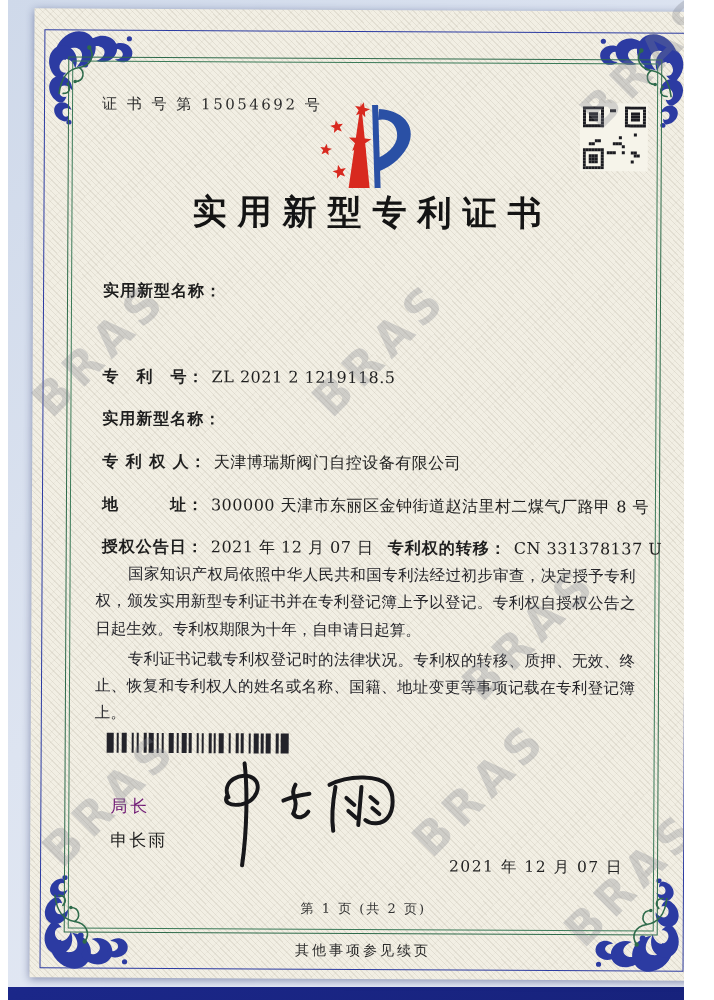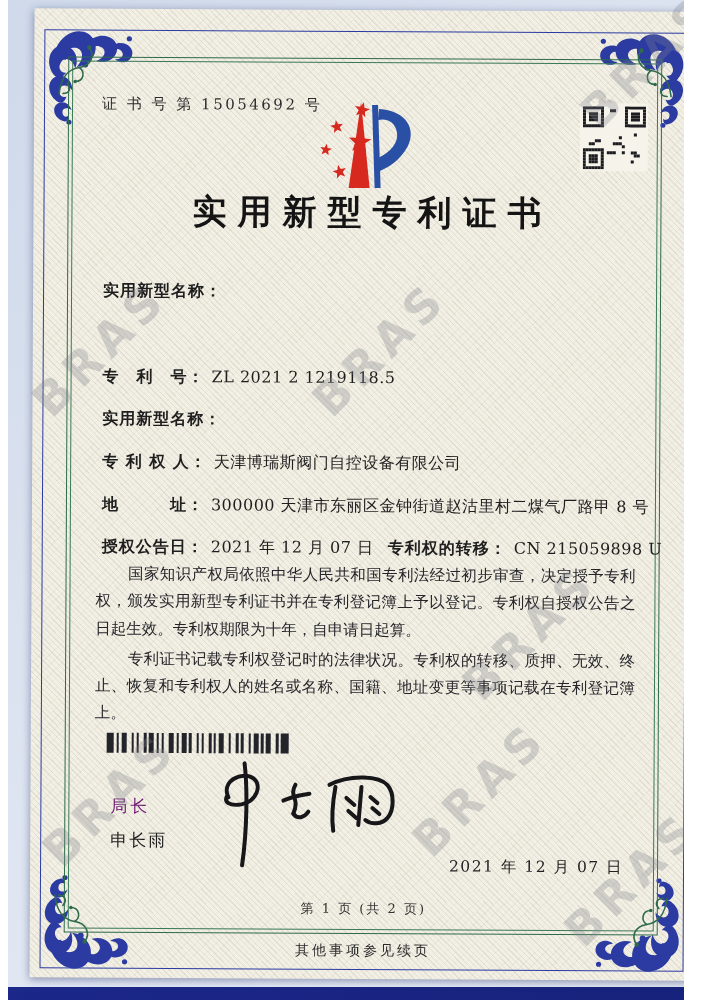--- a/index.html
+++ b/index.html
@@ -348,21 +348,21 @@
     </div>
     <div class="frow" style="top:486px">
       <span class="lbl">地　　　址：</span>
       <span class="val">300000 天津市东丽区金钟街道赵沽里村二煤气厂路甲 8 号</span>
     </div>
     <div class="frow" style="top:528px">
       <span class="lbl">授权公告日：</span>
       <span class="val">2021 年 12 月 07 日</span>
       <span class="grant-right">
         <span class="lbl">专利权的转移：</span>
-        <span class="val">CN 215059898 U</span>
+        <span class="val">CN 331378137 U</span>
       </span>
     </div>
 
     <div class="body-text">
       <p>国家知识产权局依照中华人民共和国专利法经过初步审查，决定授予专利权，颁发实用新型专利证书并在专利登记簿上予以登记。专利权自授权公告之日起生效。专利权期限为十年，自申请日起算。</p>
       <p>专利证书记载专利权登记时的法律状况。专利权的转移、质押、无效、终止、恢复和专利权人的姓名或名称、国籍、地址变更等事项记载在专利登记簿上。</p>
     </div>
 
     <div class="barcode"><span style="width: 7.47945px; background: rgb(35, 35, 42);"></span><span style="width: 2.49315px; background: transparent;"></span><span style="width: 2.49315px; background: rgb(35, 35, 42);"></span><span style="width: 2.49315px; background: transparent;"></span><span style="width: 4.9863px; background: rgb(35, 35, 42);"></span><span style="width: 4.9863px; background: transparent;"></span><span style="width: 2.49315px; background: rgb(35, 35, 42);"></span><span style="width: 2.49315px; background: transparent;"></span><span style="width: 2.49315px; background: rgb(35, 35, 42);"></span><span style="width: 4.9863px; background: transparent;"></span><span style="width: 2.49315px; background: rgb(35, 35, 42);"></span><span style="width: 2.49315px; background: transparent;"></span><span style="width: 4.9863px; background: rgb(35, 35, 42);"></span><span style="width: 2.49315px; background: transparent;"></span><span style="width: 2.49315px; background: rgb(35, 35, 42);"></span><span style="width: 2.49315px; background: transparent;"></span><span style="width: 2.49315px; background: rgb(35, 35, 42);"></span><span style="width: 4.9863px; background: transparent;"></span><span style="width: 4.9863px; background: rgb(35, 35, 42);"></span><span style="width: 2.49315px; background: transparent;"></span><span style="width: 2.49315px; background: rgb(35, 35, 42);"></span><span style="width: 2.49315px; background: transparent;"></span><span style="width: 4.9863px; background: rgb(35, 35, 42);"></span><span style="width: 2.49315px; background: transparent;"></span><span style="width: 2.49315px; background: rgb(35, 35, 42);"></span><span style="width: 4.9863px; background: transparent;"></span><span style="width: 2.49315px; background: rgb(35, 35, 42);"></span><span style="width: 2.49315px; background: transparent;"></span><span style="width: 2.49315px; background: rgb(35, 35, 42);"></span><span style="width: 4.9863px; background: transparent;"></span><span style="width: 2.49315px; background: rgb(35, 35, 42);"></span><span style="width: 2.49315px; background: transparent;"></span><span style="width: 2.49315px; background: rgb(35, 35, 42);"></span><span style="width: 2.49315px; background: transparent;"></span><span style="width: 4.9863px; background: rgb(35, 35, 42);"></span><span style="width: 4.9863px; background: transparent;"></span><span style="width: 2.49315px; background: rgb(35, 35, 42);"></span><span style="width: 4.9863px; background: transparent;"></span><span style="width: 2.49315px; background: rgb(35, 35, 42);"></span><span style="width: 2.49315px; background: transparent;"></span><span style="width: 2.49315px; background: rgb(35, 35, 42);"></span><span style="width: 4.9863px; background: transparent;"></span><span style="width: 2.49315px; background: rgb(35, 35, 42);"></span><span style="width: 2.49315px; background: transparent;"></span><span style="width: 4.9863px; background: rgb(35, 35, 42);"></span><span style="width: 2.49315px; background: transparent;"></span><span style="width: 2.49315px; background: rgb(35, 35, 42);"></span><span style="width: 2.49315px; background: transparent;"></span><span style="width: 4.9863px; background: rgb(35, 35, 42);"></span><span style="width: 4.9863px; background: transparent;"></span><span style="width: 2.49315px; background: rgb(35, 35, 42);"></span><span style="width: 2.49315px; background: transparent;"></span><span style="width: 7.47945px; background: rgb(35, 35, 42);"></span></div>
 

